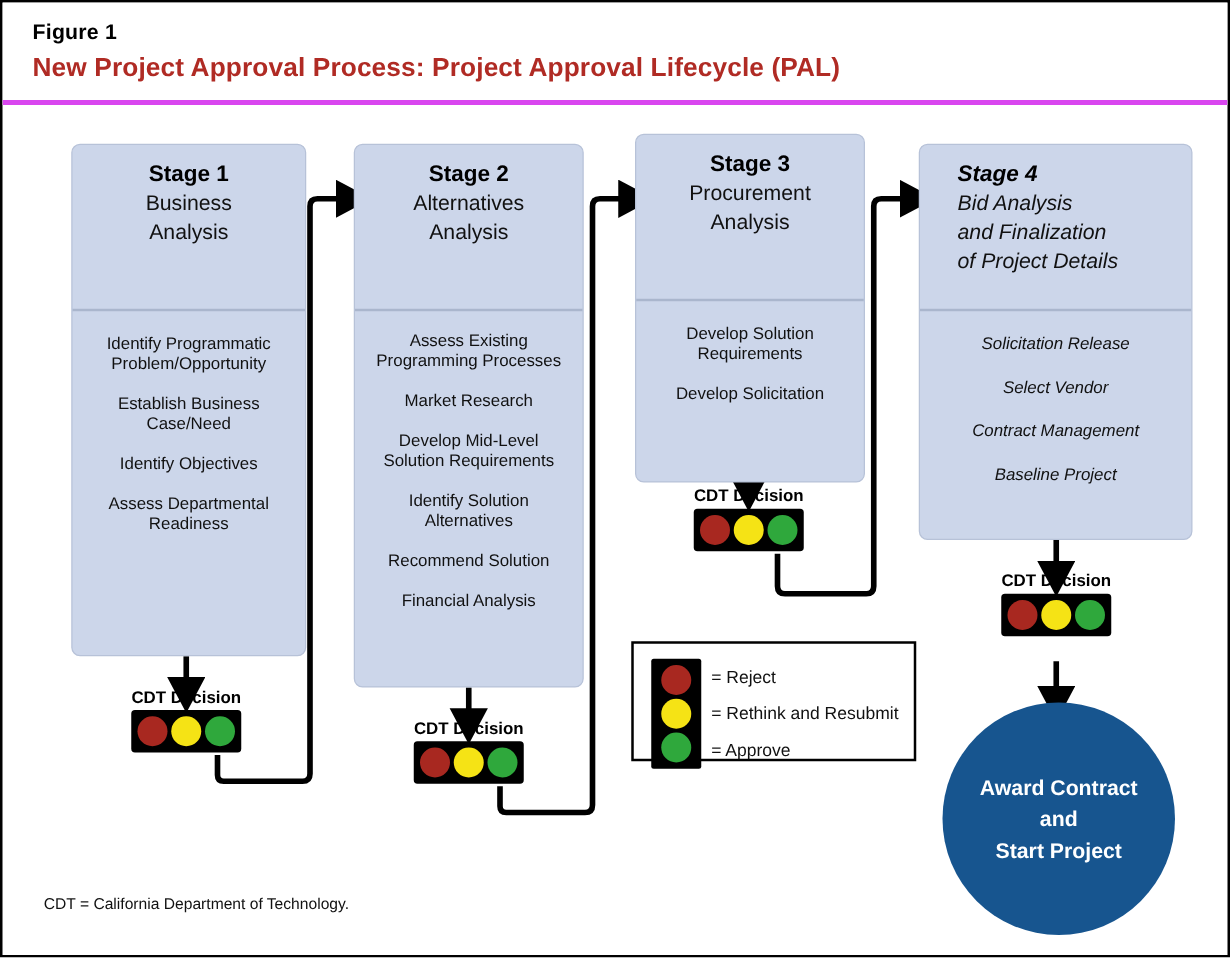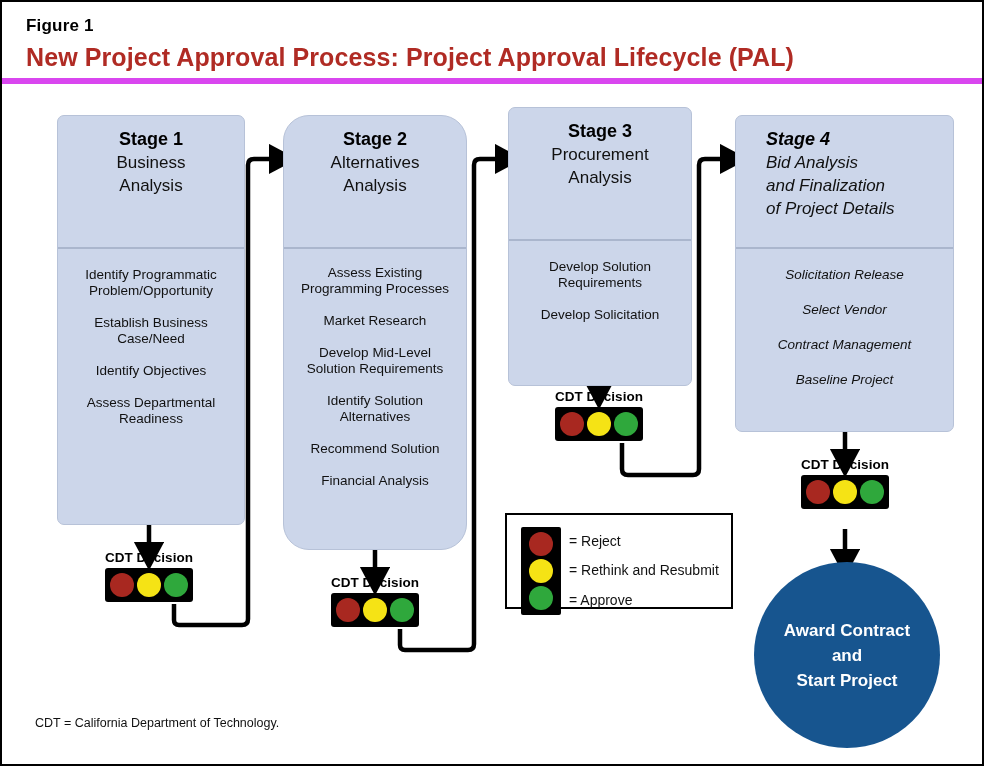--- a/index.html
+++ b/index.html
@@ -9,31 +9,31 @@
     width:984px;height:766px;
     background:#ffffff;
     border:2px solid #000000;
     box-sizing:border-box;
     overflow:hidden;
   }
   
   #header{
     position:absolute;left:0;top:0;width:980px;height:82px;
     box-sizing:border-box;
-    border-bottom:6px solid #d946ef;
+    border-bottom:4px solid #d946ef;
     background:#ffffff;
   }
   #fig-label{
     position:absolute;left:24px;top:14px;
     font-size:17px;font-weight:bold;color:#000000;
     letter-spacing:.2px;
   }
   #fig-title{
     position:absolute;left:24px;top:41px;
-    font-size:25px;font-weight:bold;color:#b02b24;
+    font-size:21px;font-weight:bold;color:#b02b24;
     letter-spacing:.1px;white-space:nowrap;
   }
   
   .stage{
     position:absolute;
     background:#ccd6ea;
     border:1px solid #b7c2d8;
     border-radius:7px;
     box-sizing:border-box;
   }
@@ -157,21 +157,21 @@
       <div class="stage-item">Identify Programmatic
 Problem/Opportunity</div>
       <div class="stage-item">Establish Business
 Case/Need</div>
       <div class="stage-item">Identify Objectives</div>
       <div class="stage-item">Assess Departmental
 Readiness</div>
     </div>
   </div>
 
-  <div class="stage" style="left:281px;top:113px;width:184px;height:435px;border-radius:26px;">
+  <div class="stage" style="left:281px;top:113px;width:184px;height:435px;">
     <div class="stage-head" style="height:133px;">
       <div class="stage-num">Stage 2</div>
       <div class="stage-sub">Alternatives
 Analysis</div>
     </div>
     <div class="stage-body" style="padding-top:16px;">
       <div class="stage-item">Assess Existing
 Programming Processes</div>
       <div class="stage-item">Market Research</div>
       <div class="stage-item">Develop Mid-Level

